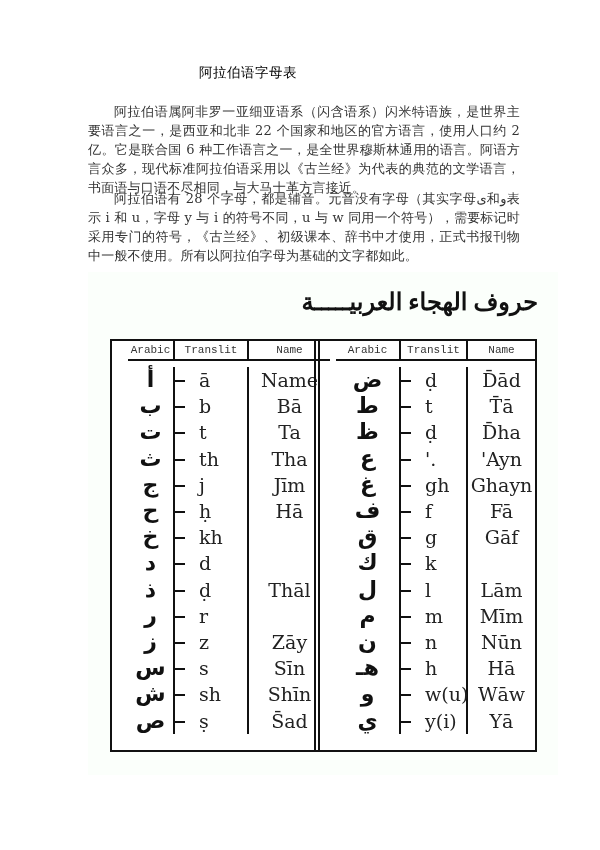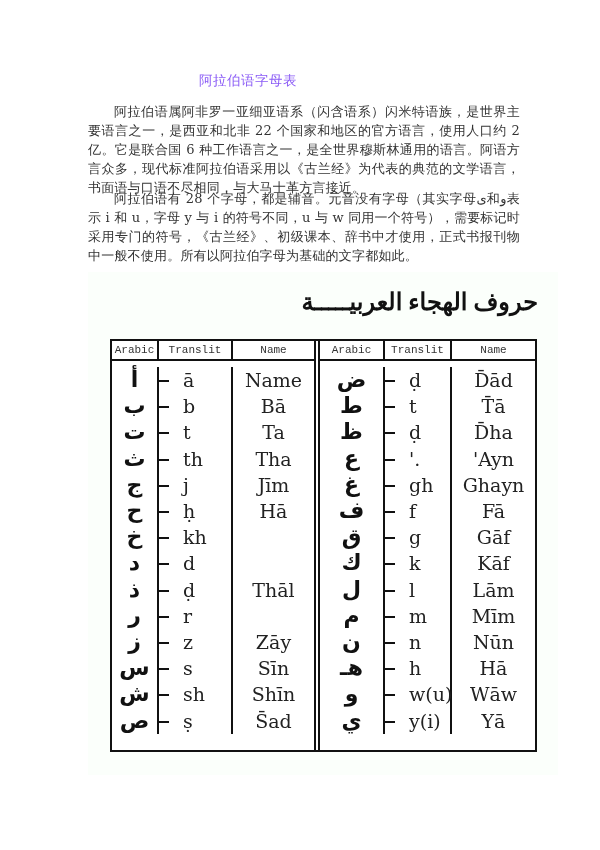--- a/index.html
+++ b/index.html
@@ -1,22 +1,22 @@
 <!DOCTYPE html>
 <html><head>
   <meta charset="utf-8">
   <style>
     html, body { margin: 0; padding: 0; }
     body {
       width: 600px; height: 850px; background: #ffffff; position: relative; overflow: hidden;
       font-family: "DejaVu Serif", "Liberation Serif", serif; color: #222;
     }
     .doc-title {
-      position: absolute; left: 0; width: 496px; top: 72px; text-align: center;
-      font-size: 13.5px; color: #8b5cf6; letter-spacing: 0.5px;
+      position: absolute; left: 0; width: 496px; top: 64px; text-align: center;
+      font-size: 13.5px; color: #000000; letter-spacing: 0.5px;
     }
     .para {
       position: absolute; left: 88px; width: 432px;
       font-size: 13px; line-height: 19px; color: #333; text-align: justify;
       text-indent: 2em; letter-spacing: 0.2px;
     }
     .p1 { top: 102px; }
     .p2 { top: 189px; }
     .figure {
       position: absolute; left: 88px; top: 272px; width: 470px; height: 503px;
@@ -25,21 +25,21 @@
     .fig-title {
       position: absolute; right: 20px; top: 16px;
       font-family: Liberation Serif, serif; font-weight: bold; font-size: 24px; color: #111;
       direction: rtl; letter-spacing: 0;
     }
     .table-wrap {
       position: absolute; left: 22px; top: 67px; width: 427px; height: 413px;
       border: 2.5px solid #111; box-sizing: border-box; background: #fff;
     }
     .half {
-      position: absolute; top: 0; bottom: 13px; display: flex; flex-direction: column;
+      position: absolute; top: 0; bottom: 13px; display: flex; flex-direction: column; margin-left: 16px;
     }
     .half.left { left: 0; width: 202px; }
     .half.right { left: 208px; right: 0; }
     .sep-line {
       position: absolute; top: 0; bottom: 0; width: 2px; background: #111;
     }
     .hdr {
       display: flex; height: 18px; border-bottom: 2px solid #111; flex: none;
     }
     .hdr .c {
@@ -346,23 +346,20 @@
             </div>
           </div>
           <div class="row">
             <div class="c col-ar">
               <span class="ar">ك</span>
             </div>
             <div class="c col-tr">
               <span class="tick"></span>
               <span class="tr">k</span>
             </div>
-            <div class="c col-nm">
-              <span class="nm">Kāf</span>
-            </div>
           </div>
           <div class="row">
             <div class="c col-ar">
               <span class="ar">ل</span>
             </div>
             <div class="c col-tr">
               <span class="tick"></span>
               <span class="tr">l</span>
             </div>
             <div class="c col-nm">

